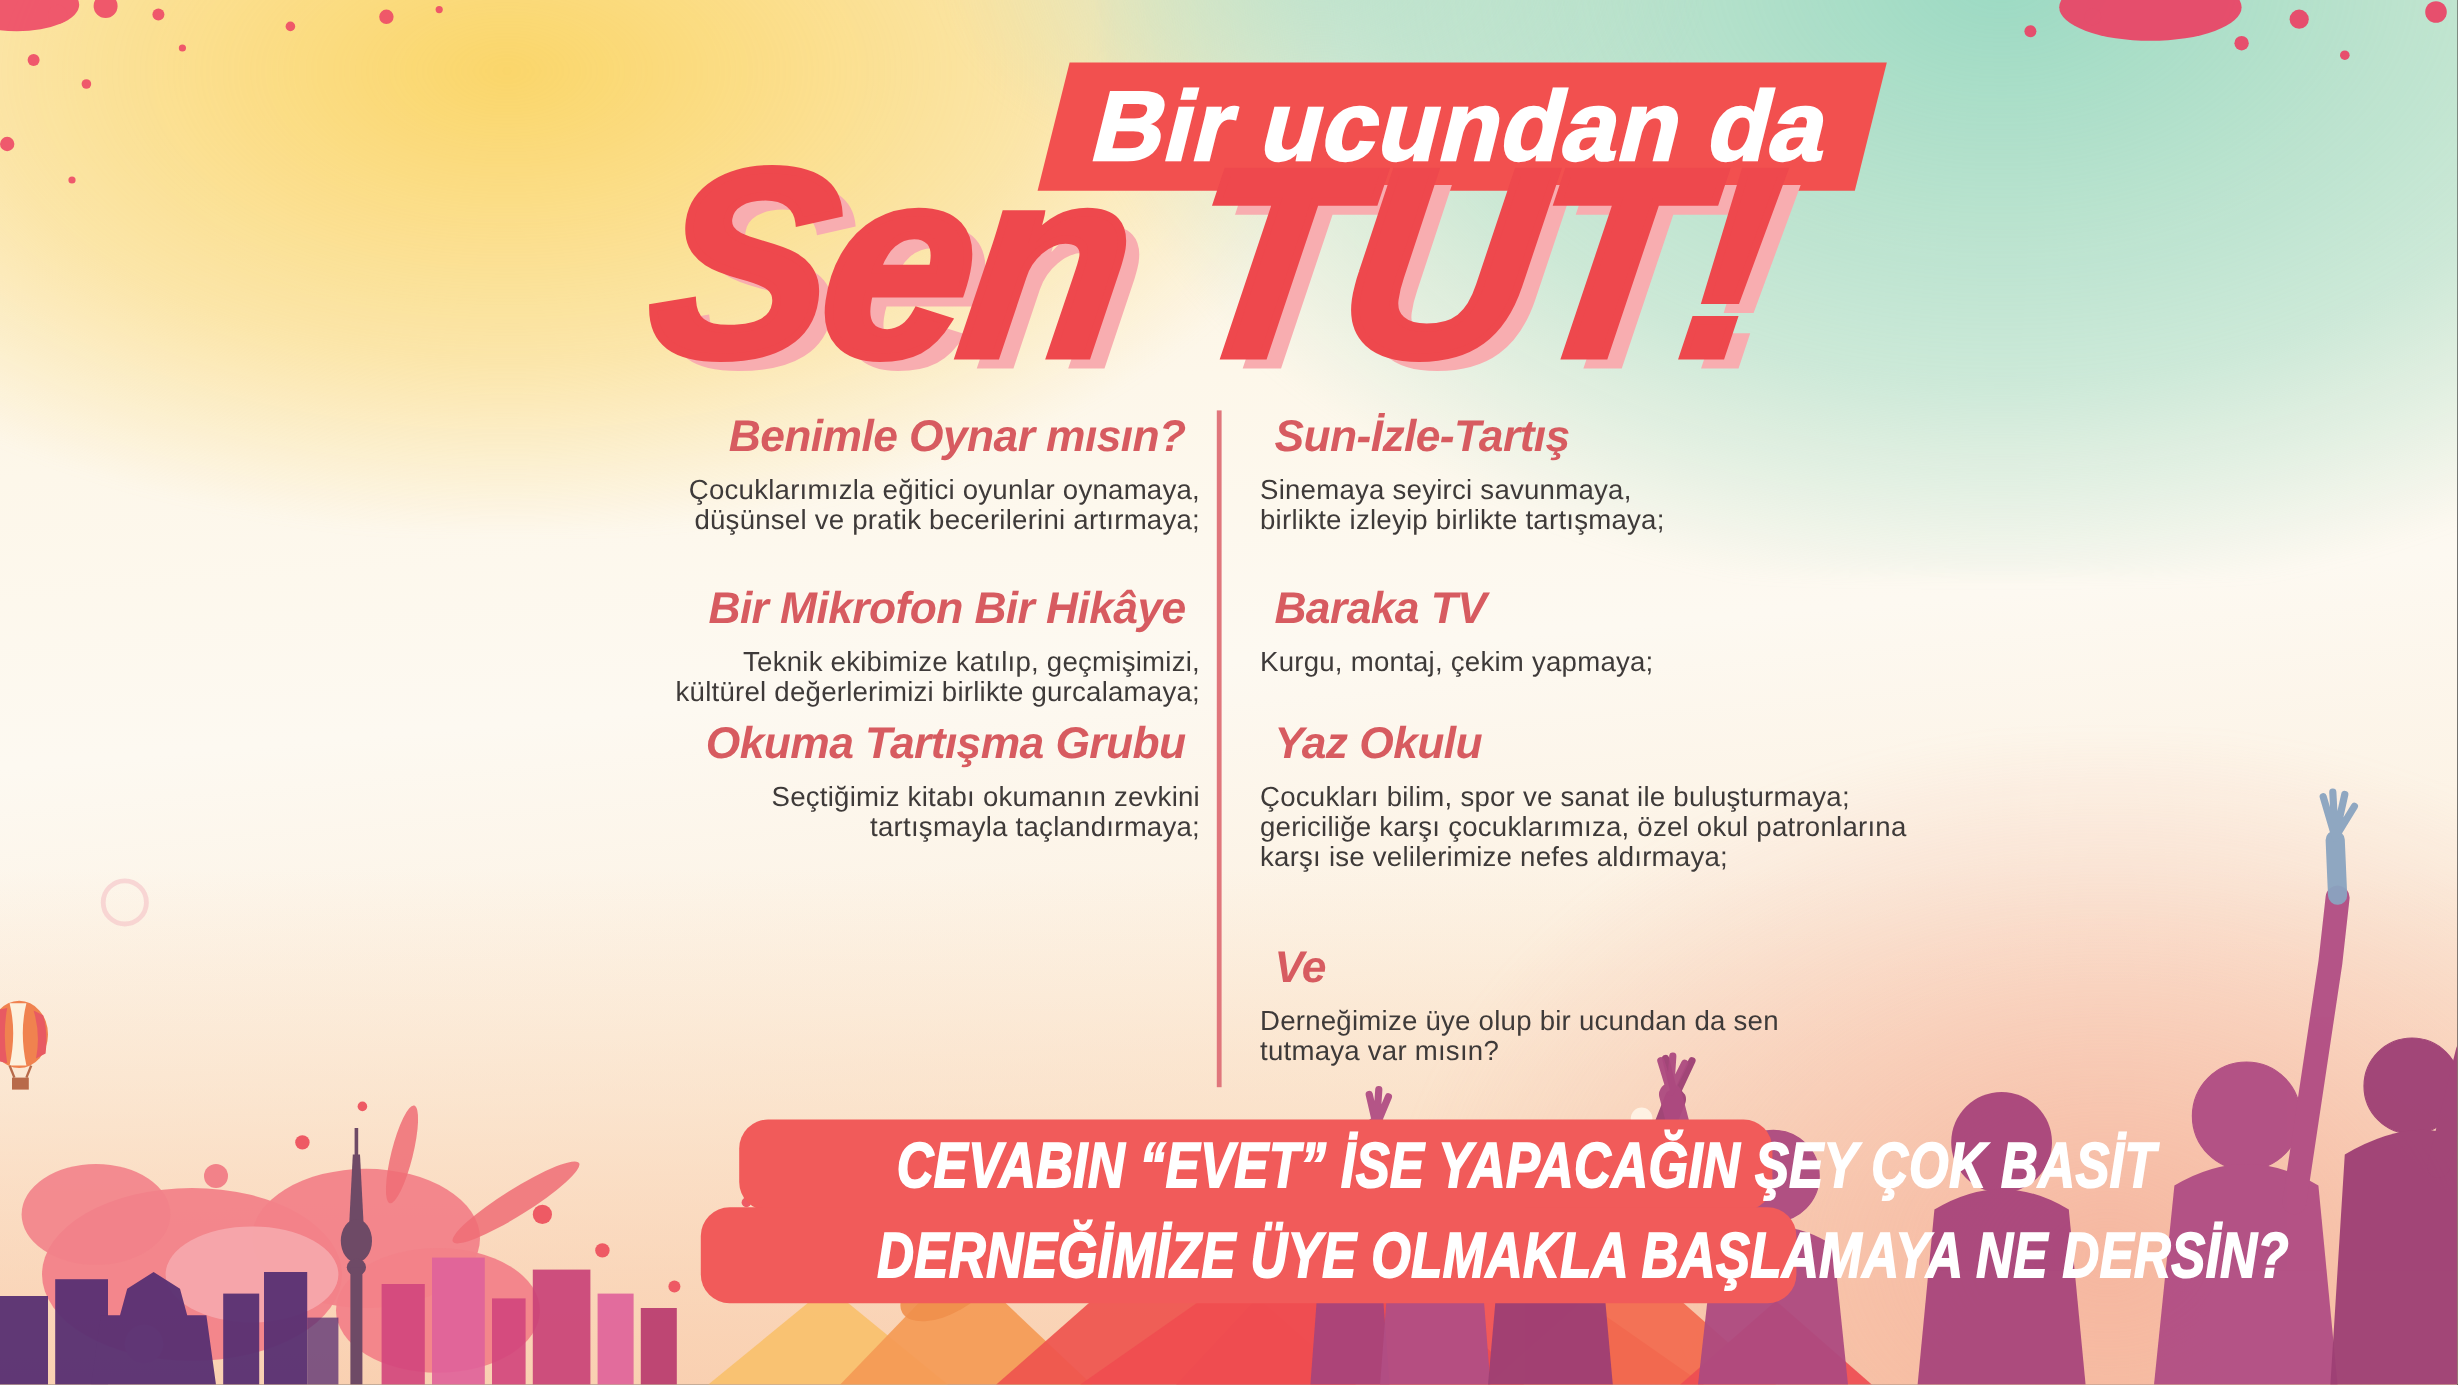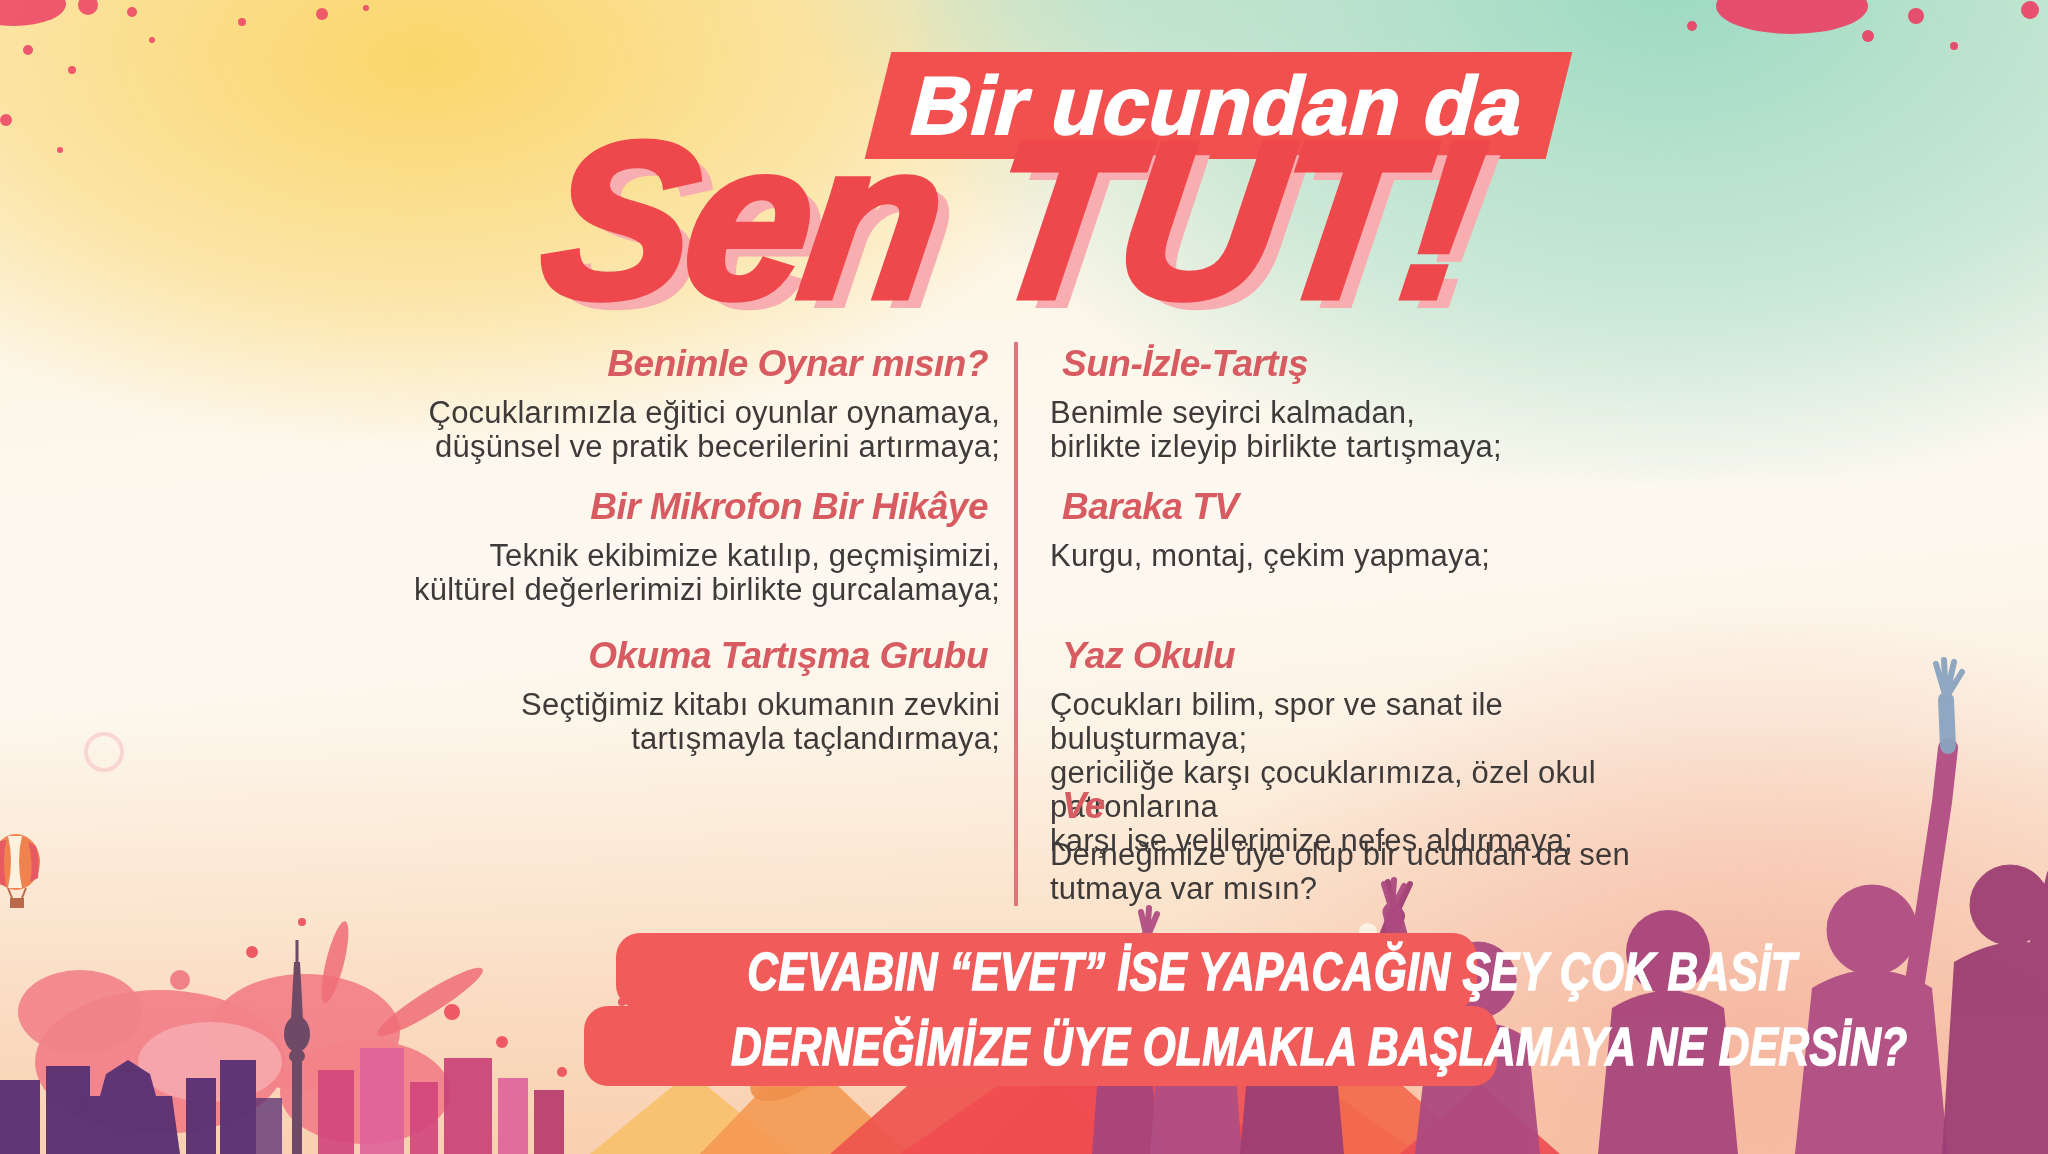--- a/index.html
+++ b/index.html
@@ -28,24 +28,24 @@
 
   .main-title { position:absolute; left:430px; top:118px; width:1160px; margin:0;
     text-align:center; font-size:222px; font-weight:700; font-style:italic; line-height:.92;
     transform:skewX(-8deg); letter-spacing:-6px; white-space:nowrap;
     -webkit-text-stroke:7px currentColor; }
 
   .divider { position:absolute; left:1014px; top:342px; width:4px; height:564px; }
 
   .sec { position:absolute; margin:0; }
   .sec h2 { margin:12px; font-size:37px; font-weight:700; font-style:italic; line-height:1.05; letter-spacing:-.5px; }
-  .sec p  { margin:7px 0 0 0; font-size:31px; line-height:1.1; white-space:pre-line; letter-spacing:.2px; }
+  .sec p  { margin:7px 0 0 0; font-size:23px; line-height:1.1; white-space:pre-line; letter-spacing:.2px; }
   .sec.left  { left:300px; width:700px; text-align:right; }
   .sec.right { left:1050px; width:620px; text-align:left; }
-  .r1 { top:333px; } .r2 { top:476px; } .r3 { top:625px; } .r4 { top:775px; }
+  .r1 { top:333px; } .r2 { top:476px; } .r3 { top:589px; } .r4 { top:775px; }
 
   .footer-bar { position:absolute; display:flex; align-items:center; justify-content:flex-start; }
   .footer-bar .bar-text { color:#fff; font-size:53px; font-weight:700; font-style:italic;
     white-space:nowrap; transform:scaleX(.8); -webkit-text-stroke:1.5px #fff; letter-spacing:.5px; }
   .bar1 { left:616px; top:933px; width:861px; height:76px; border-radius:24px; }
   .bar2 { left:584px; top:1006px; width:913px; height:80px; border-radius:24px; }
 </style>
 </head>
 <body>
 
@@ -218,21 +218,21 @@
   <section class="sec left r3">
     <h2 style="color:#d75b60;">Okuma Tartışma Grubu</h2>
     <p style="color:#3e3a39;">Seçtiğimiz kitabı okumanın zevkini
 tartışmayla taçlandırmaya;</p>
   </section>
   <section class="sec left r4">
   </section>
 
   <section class="sec right r1">
     <h2 style="color:#d75b60;">Sun-İzle-Tartış</h2>
-    <p style="color:#3e3a39;">Benimle seyirci kalmadan,
+    <p style="color:#3e3a39;">Sinemaya seyirci savunmaya,
 birlikte izleyip birlikte tartışmaya;</p>
   </section>
   <section class="sec right r2">
     <h2 style="color:#d75b60;">Baraka TV</h2>
     <p style="color:#3e3a39;">Kurgu, montaj, çekim yapmaya;</p>
   </section>
   <section class="sec right r3">
     <h2 style="color:#d75b60;">Yaz Okulu</h2>
     <p style="color:#3e3a39;">Çocukları bilim, spor ve sanat ile buluşturmaya;
 gericiliğe karşı çocuklarımıza, özel okul patronlarına

